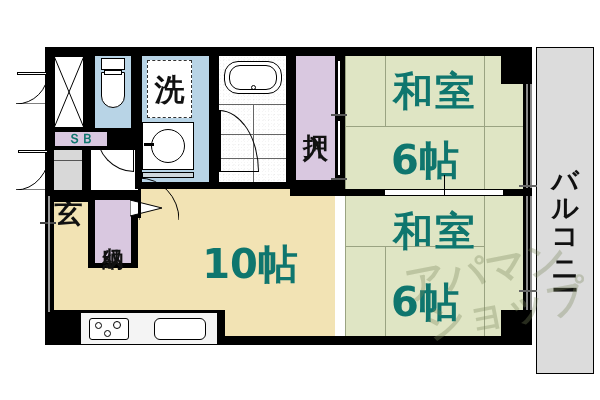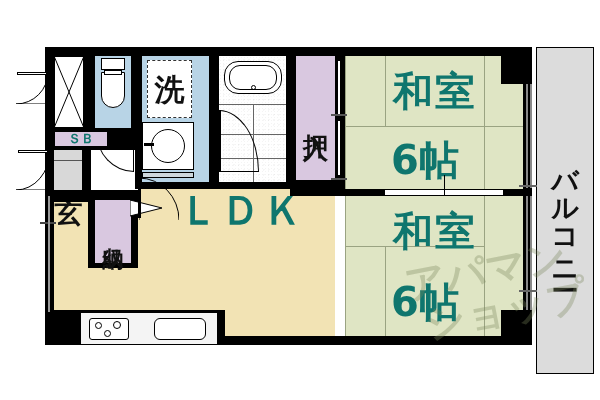--- a/index.html
+++ b/index.html
@@ -46,21 +46,21 @@
 
   <div class="abs wall" style="left:45px;top:336px;width:487px;height:9px;"></div>
 
   <div class="abs wall" style="left:523px;top:47px;width:9px;height:298px;"></div>
 
   <div class="abs noise" style="left:54px;top:196px;width:281px;height:140px;background:#f2e3b4;"></div>
 
   <div class="abs noise" style="left:139px;top:140px;width:196px;height:60px;background:#f2e3b4;"></div>
   <div class="abs noise" style="left:139px;top:134px;width:106px;height:10px;background:#f2e3b4;"></div>
 
-  <div class="abs htext" style="left:152px;top:186px;width:180px;height:48px;font-size:40px;letter-spacing:2px;">ＬＤＫ</div>
+  <div class="abs htext" style="left:160px;top:240px;width:180px;height:48px;font-size:40px;">10帖</div>
 
   <div class="abs noise" style="left:345px;top:56px;width:178px;height:133px;background:#dfe5c4;"></div>
 
   <div class="abs wall" style="left:501px;top:56px;width:22px;height:28px;"></div>
   <div class="abs noise" style="left:501px;top:84px;width:22px;height:105px;background:#dfe5c4;"></div>
 
   <div class="abs" style="left:345px;top:56px;width:1px;height:133px;background:#9aa382;"></div>
   <div class="abs" style="left:385px;top:56px;width:1px;height:70px;background:#9aa382;"></div>
   <div class="abs" style="left:484px;top:56px;width:1px;height:133px;background:#9aa382;"></div>
   <div class="abs" style="left:345px;top:126px;width:178px;height:1px;background:#9aa382;"></div>

